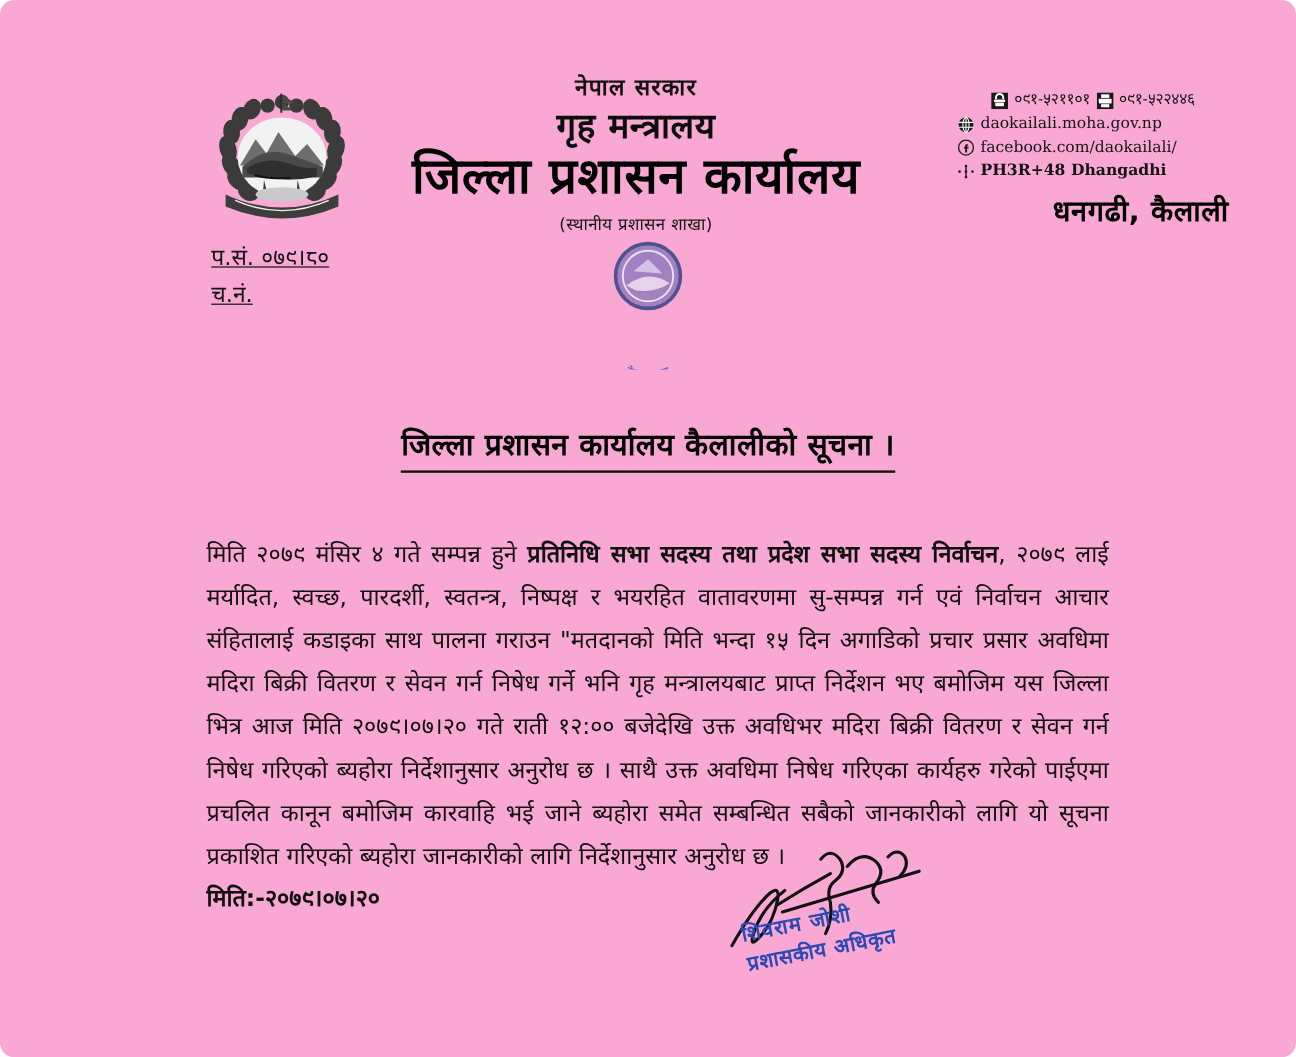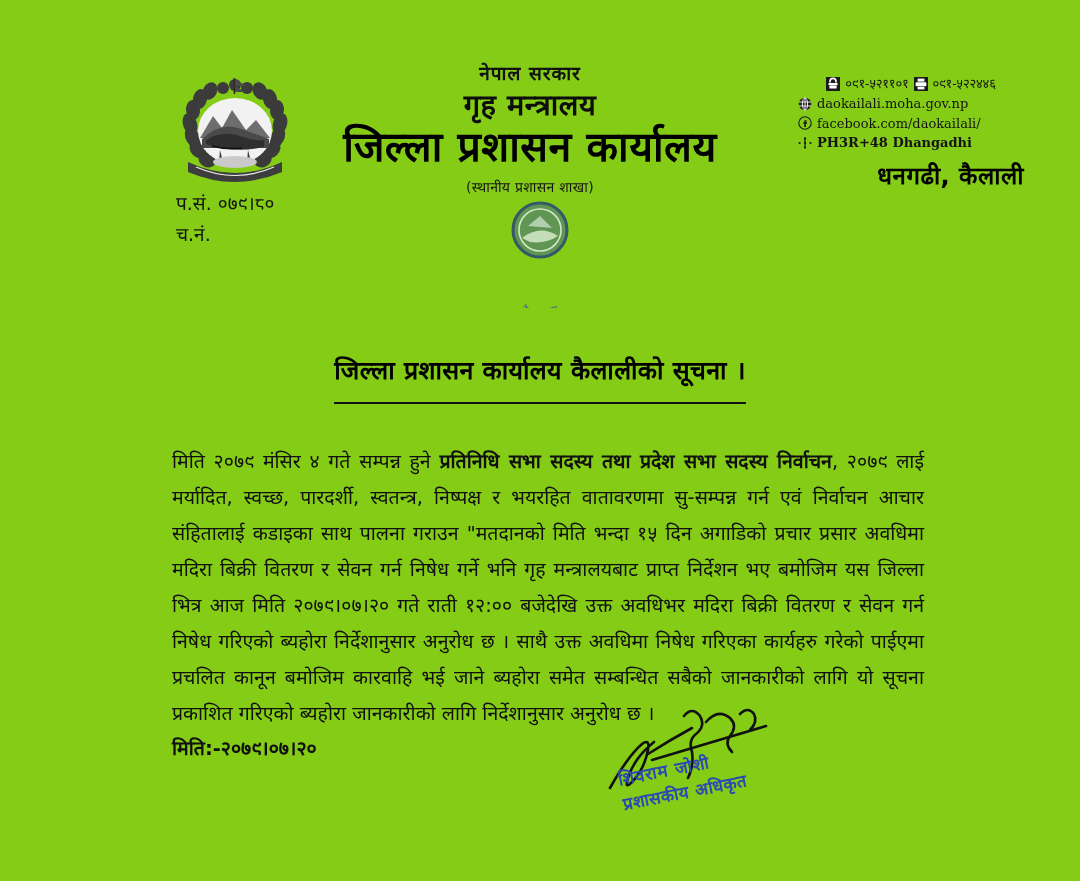--- a/index.html
+++ b/index.html
@@ -9,22 +9,23 @@
     background: #ffffff;
   }
   body {
     font-family: "DejaVu Sans", "Liberation Sans", sans-serif;
     color: #111111;
   }
   .page {
     position: relative;
     width: 1080px;
     height: 881px;
-    background: #84cc16;
+    background: #f9a8d4;
     overflow: hidden;
+    border-radius: 12px;
   }
 
   
   .letterhead {
     position: relative;
     height: 230px;
   }
 
   .emblem {
     position: absolute;
@@ -105,24 +106,25 @@
     text-align: right;
     margin-top: 5px;
     letter-spacing: 0.5px;
     color: #000;
   }
 
   
   .refs {
     position: absolute;
     left: 176px;
-    top: 188px;
+    top: 200px;
     font-size: 19px;
     line-height: 1.65;
     color: #131313;
+    text-decoration: underline;
   }
 
   
   .stamp {
     position: absolute;
     left: 470px;
     top: 196px;
     width: 140px;
     height: 112px;
     pointer-events: none;
@@ -136,21 +138,21 @@
     left: 0;
     width: 100%;
     text-align: center;
   }
   .doc-title {
     display: inline-block;
     font-size: 25px;
     font-weight: 700;
     color: #000;
     border-bottom: 2px solid #111;
-    padding-bottom: 16px;
+    padding-bottom: 6px;
     letter-spacing: 0.3px;
   }
 
   
   .body-text {
     position: absolute;
     top: 444px;
     left: 172px;
     width: 752px;
     font-size: 19.5px;

